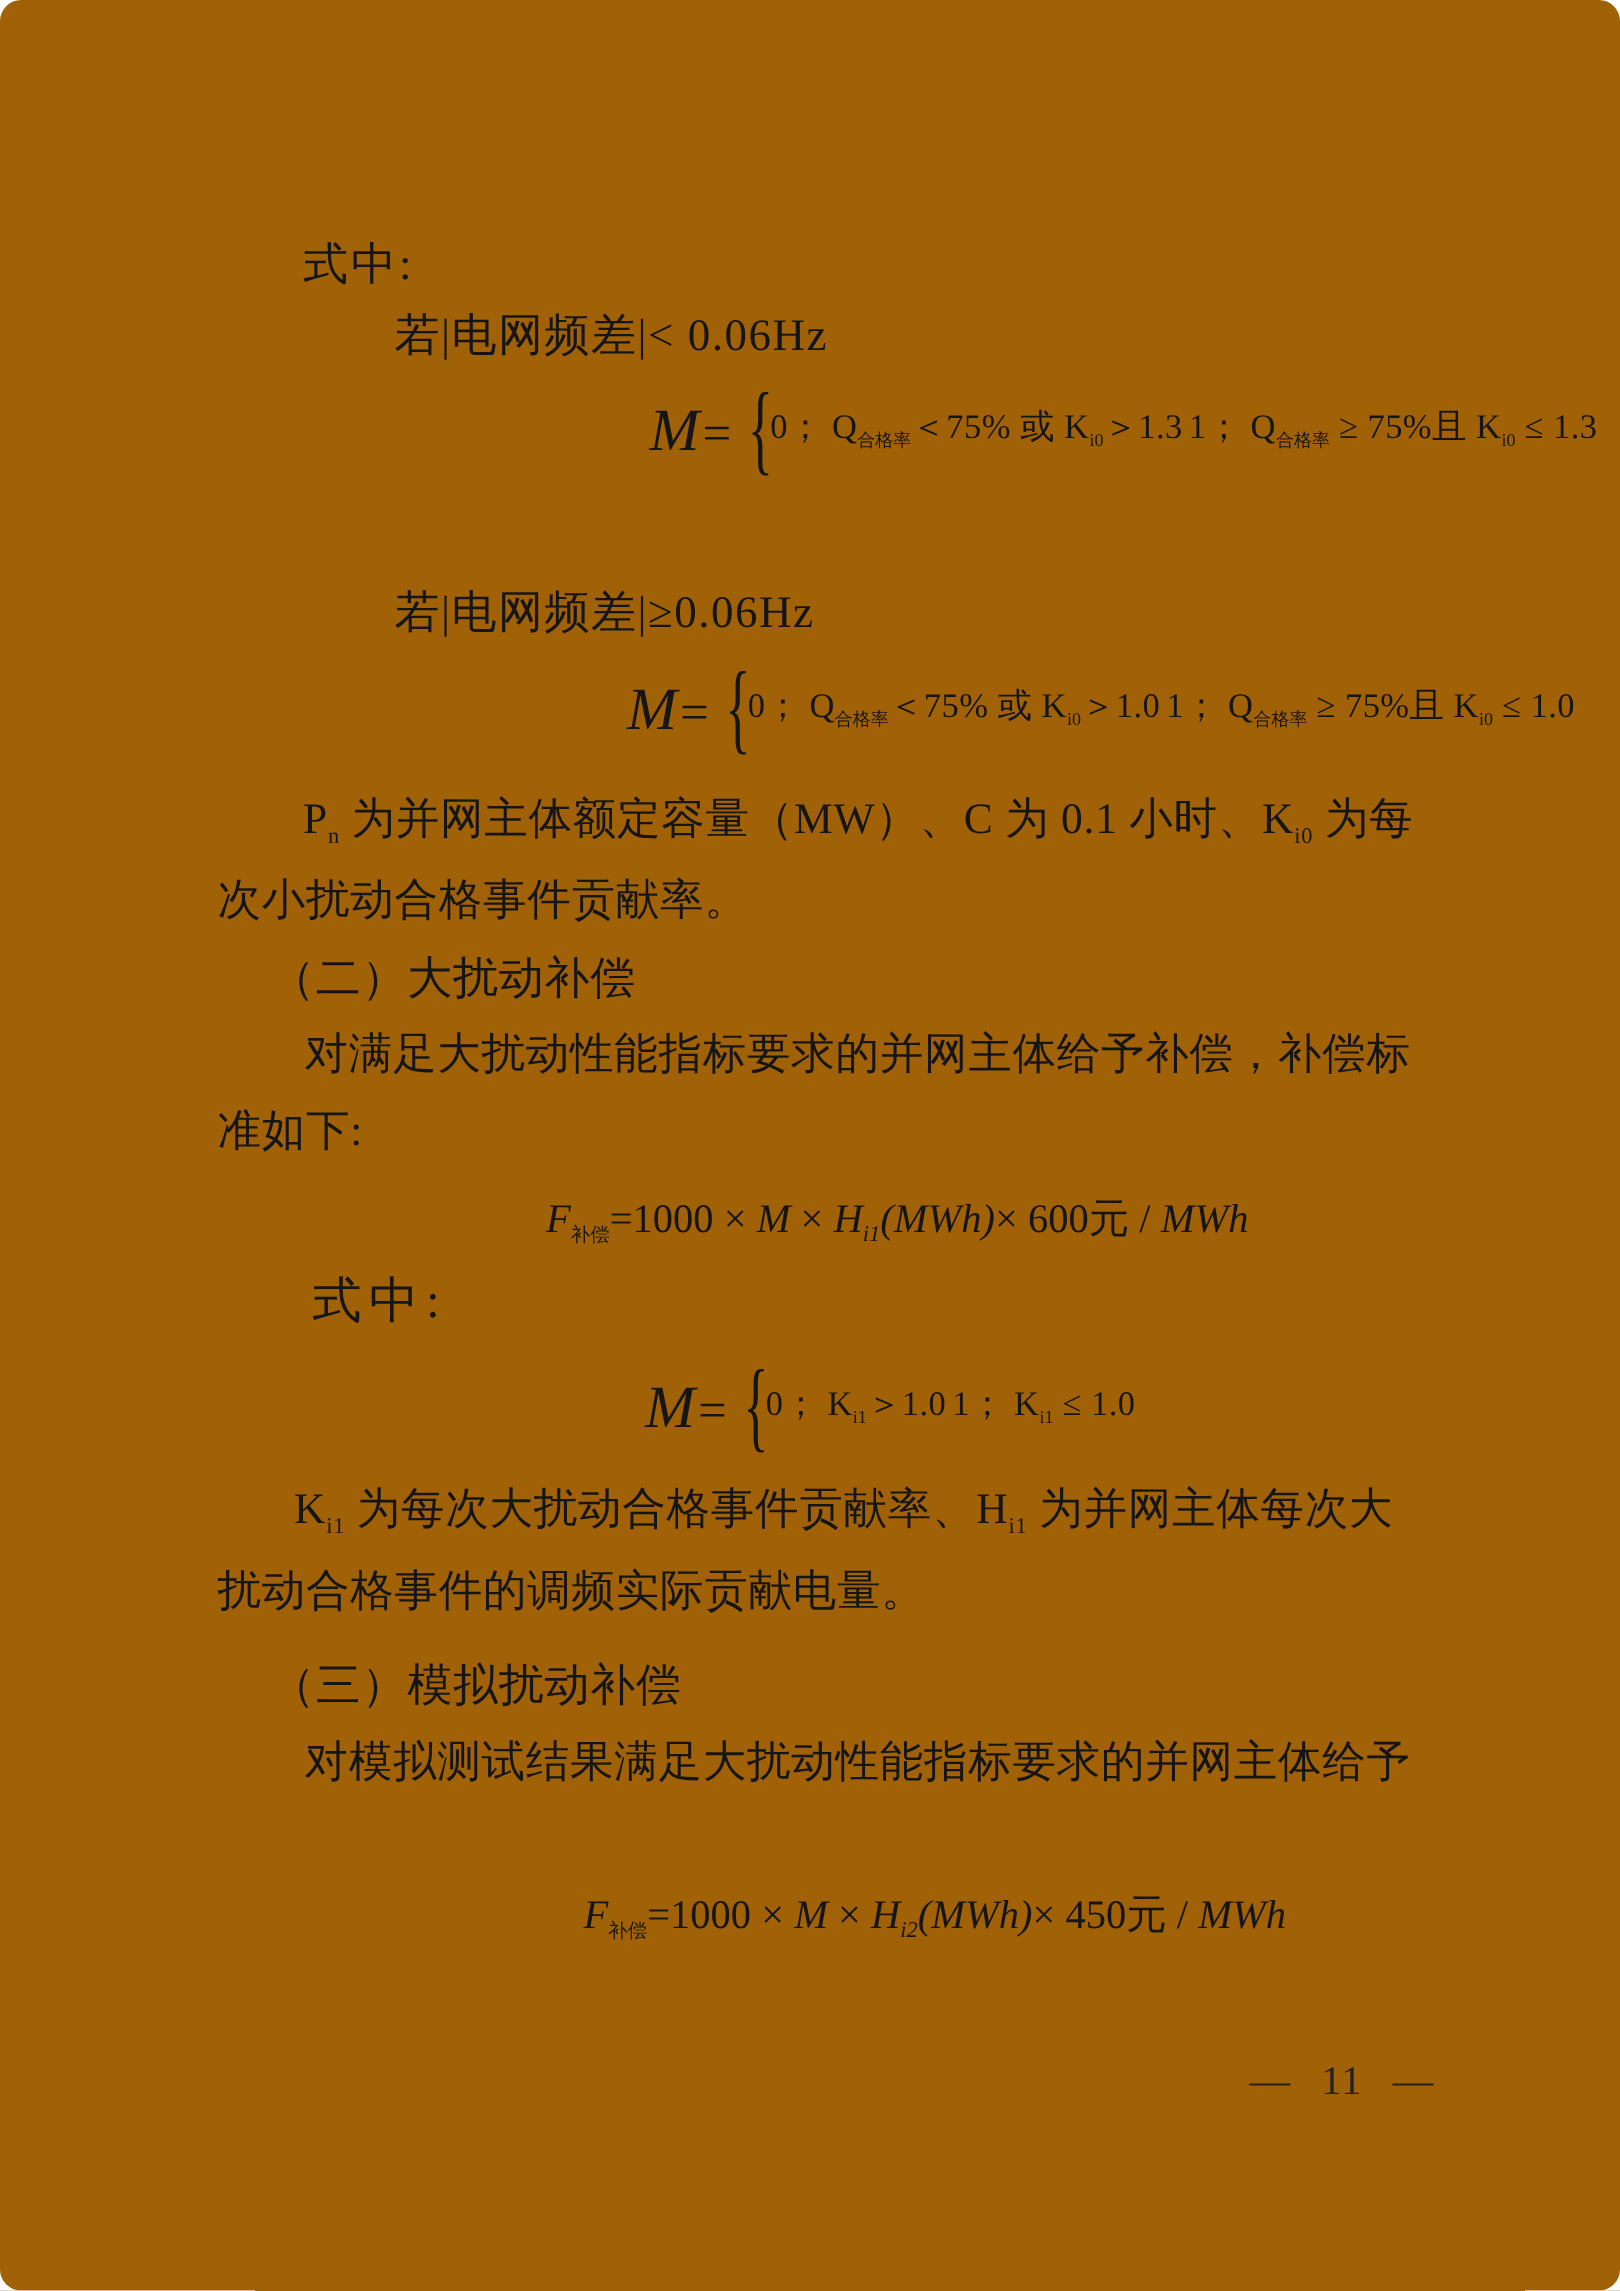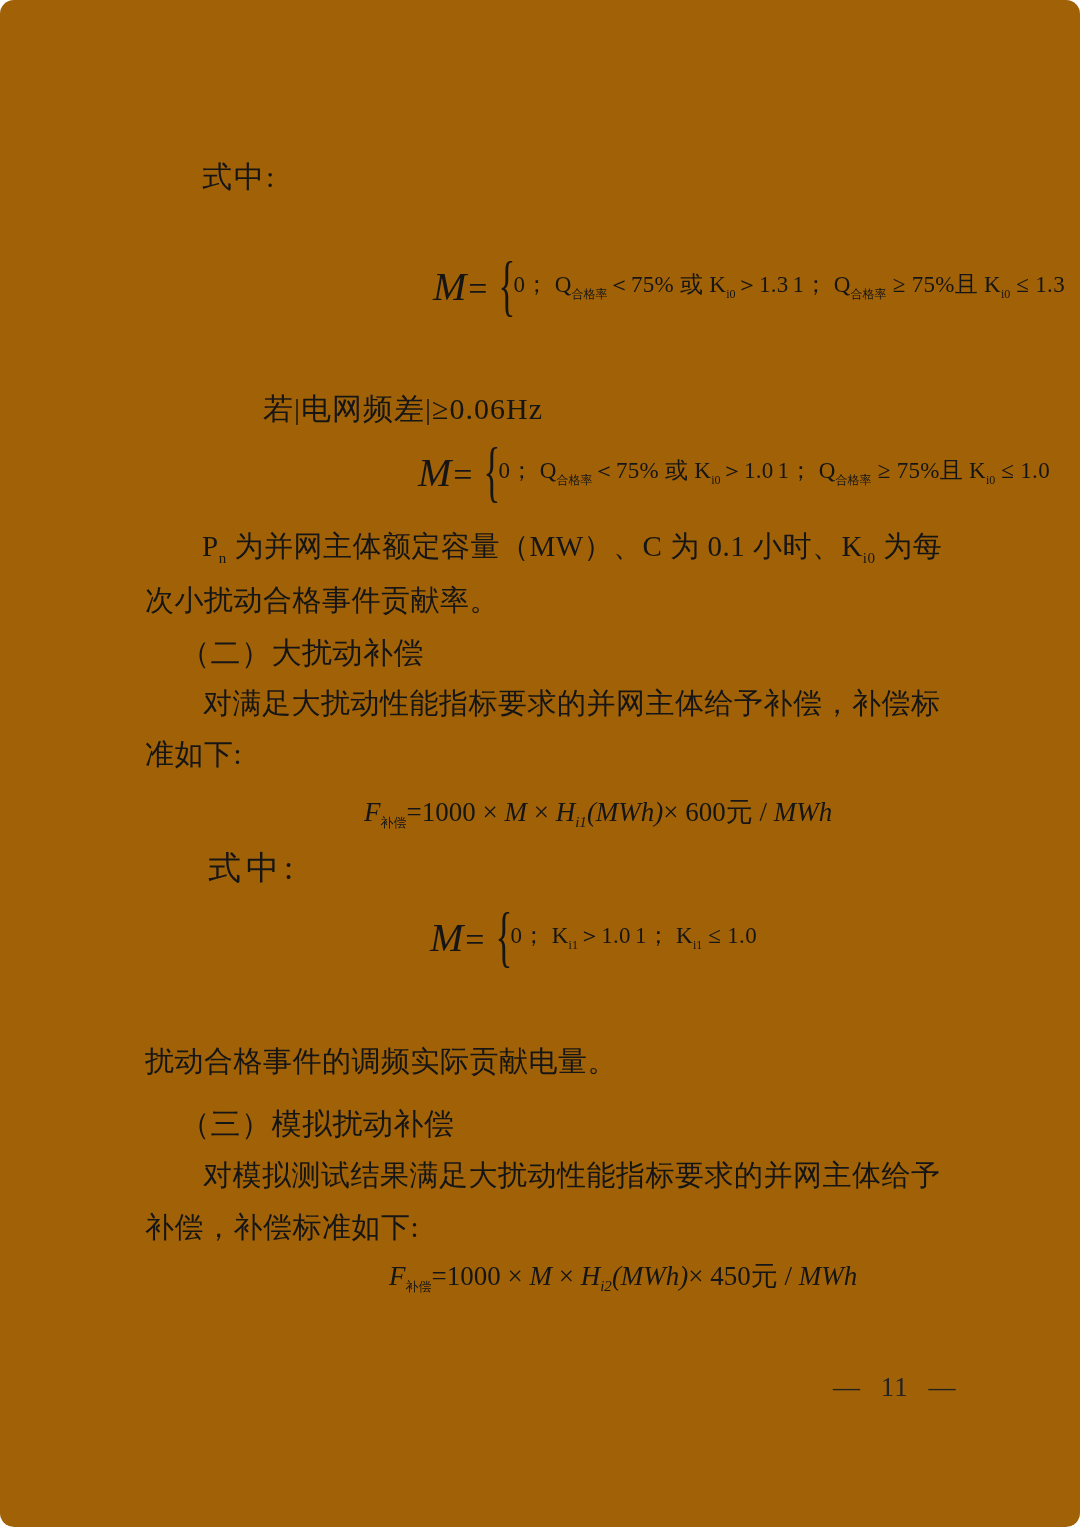--- a/index.html
+++ b/index.html
@@ -39,20 +39,21 @@
 
   .page-number { position:absolute; font-size:27px; letter-spacing:1px; word-spacing:12px; color:#222; }
 </style>
 </head>
 <body>
 
 <div class="page">
 
   <div class="tline note-label" style="left:202px; top:158px;">式中:</div>
 
+  <div class="tline cond" style="left:263px; top:205px;">若|电网频差|&lt; 0.06Hz</div>
 
   <div class="mformula" style="left:433px; top:254px;">
     <span class="m-lhs">
         <span class="m-it">M</span>
         <span class="m-eq">=</span>
       </span>
     <span class="brace">{</span>
     <span class="cases">
       <span class="case-row"><span>0；  Q</span><sub class="tiny">合格率</sub><span>＜75%  或 K</span><sub class="tiny">i0</sub><span>＞1.3</span></span>
       <span class="case-row"><span>1；  Q</span><sub class="tiny">合格率</sub><span> ≥ 75%且 K</span><sub class="tiny">i0</sub><span> ≤ 1.3</span></span>
@@ -94,26 +95,28 @@
         <span class="m-it">M</span>
         <span class="m-eq">=</span>
       </span>
     <span class="brace">{</span>
     <span class="cases">
       <span class="case-row"><span>0；  K</span><sub class="tiny">i1</sub><span>＞1.0</span></span>
       <span class="case-row"><span>1；  K</span><sub class="tiny">i1</sub><span> ≤ 1.0</span></span>
     </span>
   </div>
 
+  <div class="tline" style="left:196px; top:988px;">
+    <span>K</span><sub class="lat">i1</sub><span> 为每次大扰动合格事件贡献率、H</span><sub class="lat">i1</sub><span> 为并网主体每次大</span>
+  </div>
   <div class="tline" style="left:145px; top:1043px;">扰动合格事件的调频实际贡献电量。</div>
 
   <div class="tline heading" style="left:180px; top:1105px;">（三）模拟扰动补偿</div>
 
   <div class="tline" style="left:203px; top:1157px;">对模拟测试结果满足大扰动性能指标要求的并网主体给予</div>
-  <div class="tline" style="left:145px; top:1209px;">补偿，补偿标准如下:</div>
 
   <div class="fformula" style="left:377px; top:1258px;">
     <span class="it">F</span><sub class="cjk-sub">补偿</sub><span class="up">=1000 × </span><span class="it">M</span><span class="up"> × </span><span class="it">H</span><sub class="it-sub">i2</sub><span class="it">(MWh)</span><span class="up">× 450元 / </span><span class="it">MWh</span>
   </div>
 
   <div class="page-number" style="left:833px; top:1372px;">— 11 —</div>
 
 </div>
 
 </body></html>

